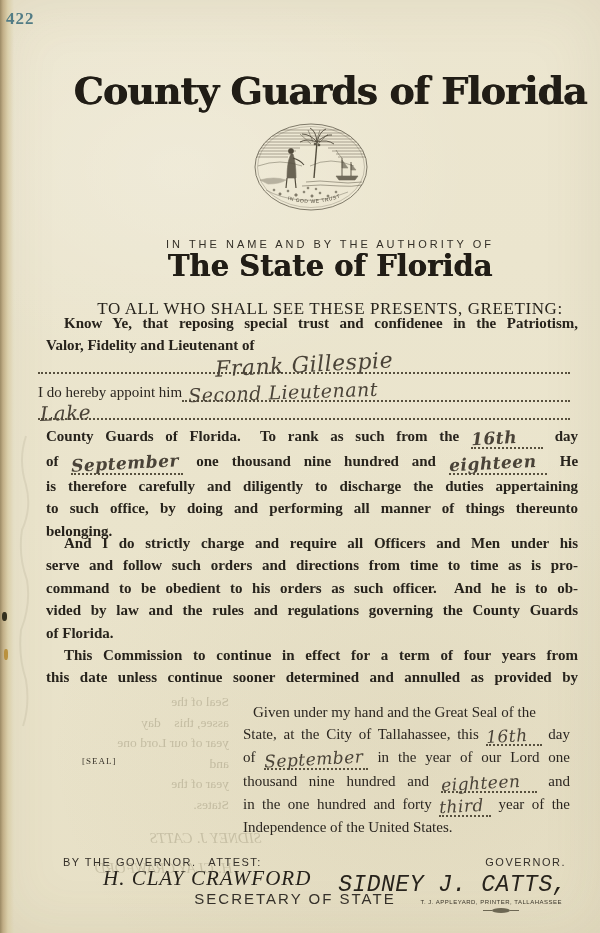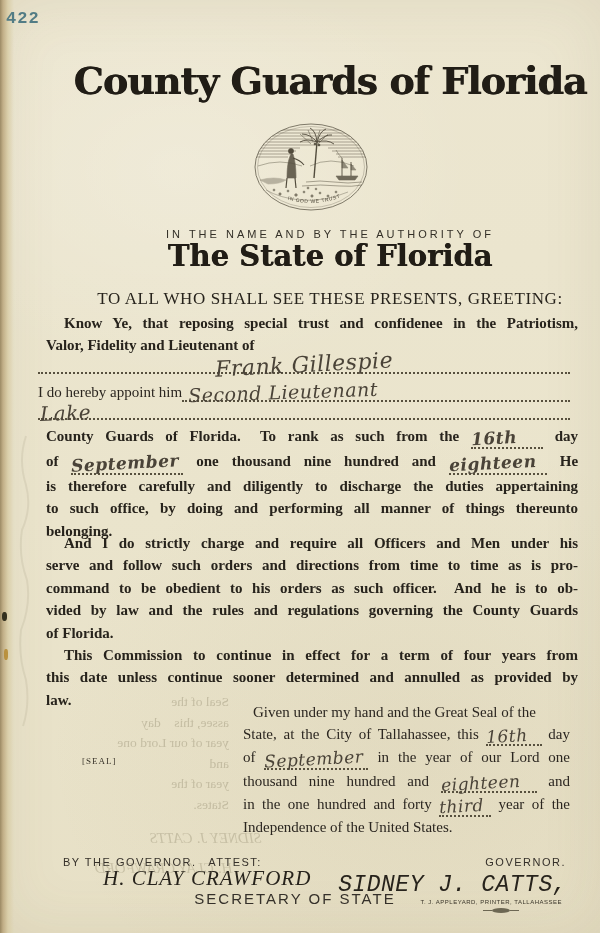--- a/index.html
+++ b/index.html
@@ -15,24 +15,24 @@
     color:#2b2620;
     box-shadow:inset 0 0 60px rgba(120,100,60,0.10);
   }
   .binding{
     position:absolute;left:0;top:0;width:14px;height:933px;
     background:linear-gradient(to right,#8f7c54 0px,#bba67c 3px,#d9cda6 8px,rgba(217,205,166,0) 14px);
     opacity:.85;
   }
   .pageno{
     position:absolute;top:9px;left:6px;
-    font-family:Liberation Mono, monospace;font-weight:bold;font-size:17px;
+    font-family:Liberation Serif, serif;font-weight:bold;font-size:17px;
     color:#527c85;letter-spacing:1px;
   }
-  .center-abs{position:absolute;left:330px;transform:translateX(-50%);white-space:nowrap;}
+  .center-abs{position:absolute;left:330px;transform:translateX(-50%);white-space:nowrap;margin-top:10px;}
   .doc-title{
     top:58px;
     font-family:"DejaVu Serif", serif;font-weight:bold;font-size:38px;
     letter-spacing:-1px;color:#211d16;
     text-shadow:0.6px 0 0 #211d16;
   }
   .seal-wrap{position:absolute;left:250px;top:120px;width:122px;height:96px;}
   .authority{
     top:228px;
     font-family:"Liberation Sans", sans-serif;font-size:11px;letter-spacing:3px;
@@ -266,21 +266,20 @@
     <div class="jline indent">And I do strictly charge and require all Officers and Men under his</div>
     <div class="jline">serve and follow such orders and directions from time to time as is pro-</div>
     <div class="jline">command to be obedient to his orders as such officer.  And he is to ob-</div>
     <div class="jline">vided by law and the rules and regulations governing the County Guards</div>
     <div class="lline">of Florida.</div>
   </div>
 
   <div class="par" style="top:644px">
     <div class="jline indent">This Commission to continue in effect for a term of four years from</div>
     <div class="jline">this date unless continue sooner determined and annulled as provided by</div>
-    <div class="lline">law.</div>
   </div>
 
   <div class="testimonium">
     <div class="lline" style="text-indent:10px">Given under my hand and the Great Seal of the</div>
     <div class="jline">
       <span>State, at the City of Tallahassee, this</span>
       <span class="fill" style="min-width:56px"><span class="hw fill-hw">16th</span></span>
       <span>day</span>
     </div>
     <div class="jline">

